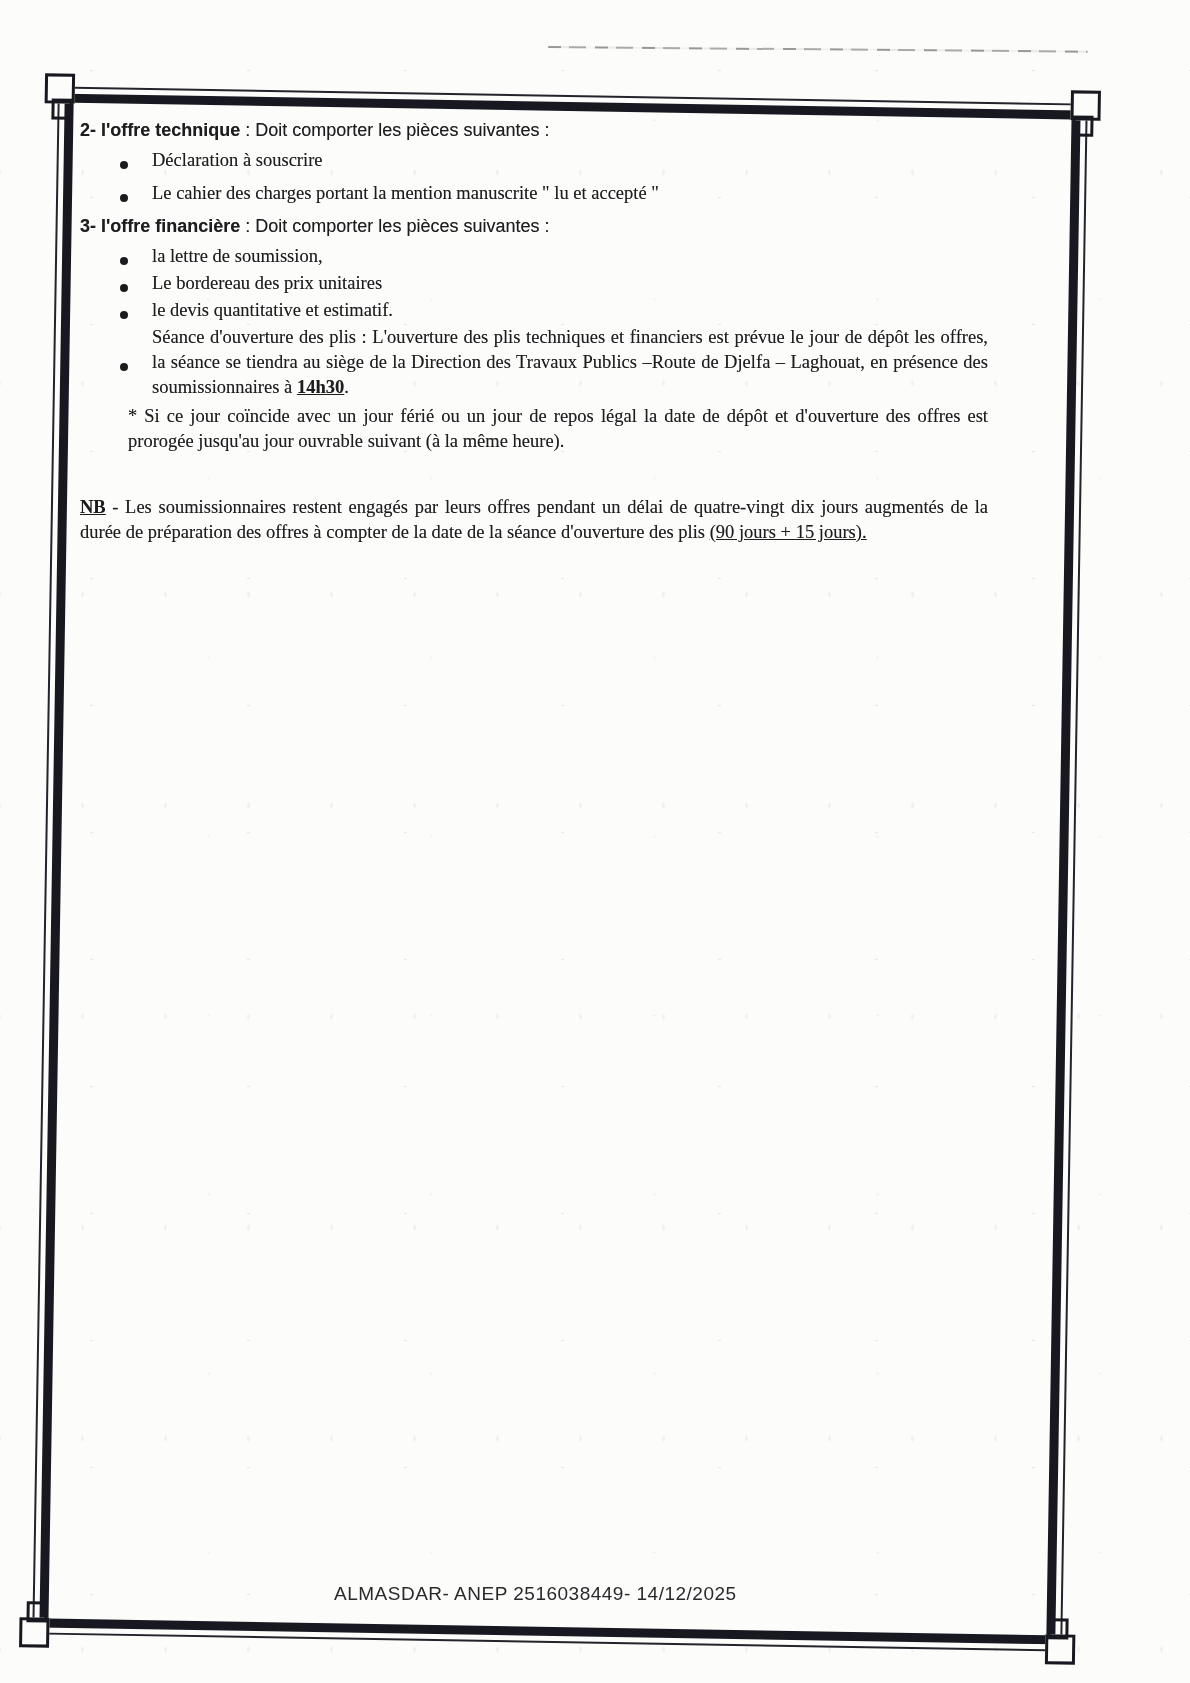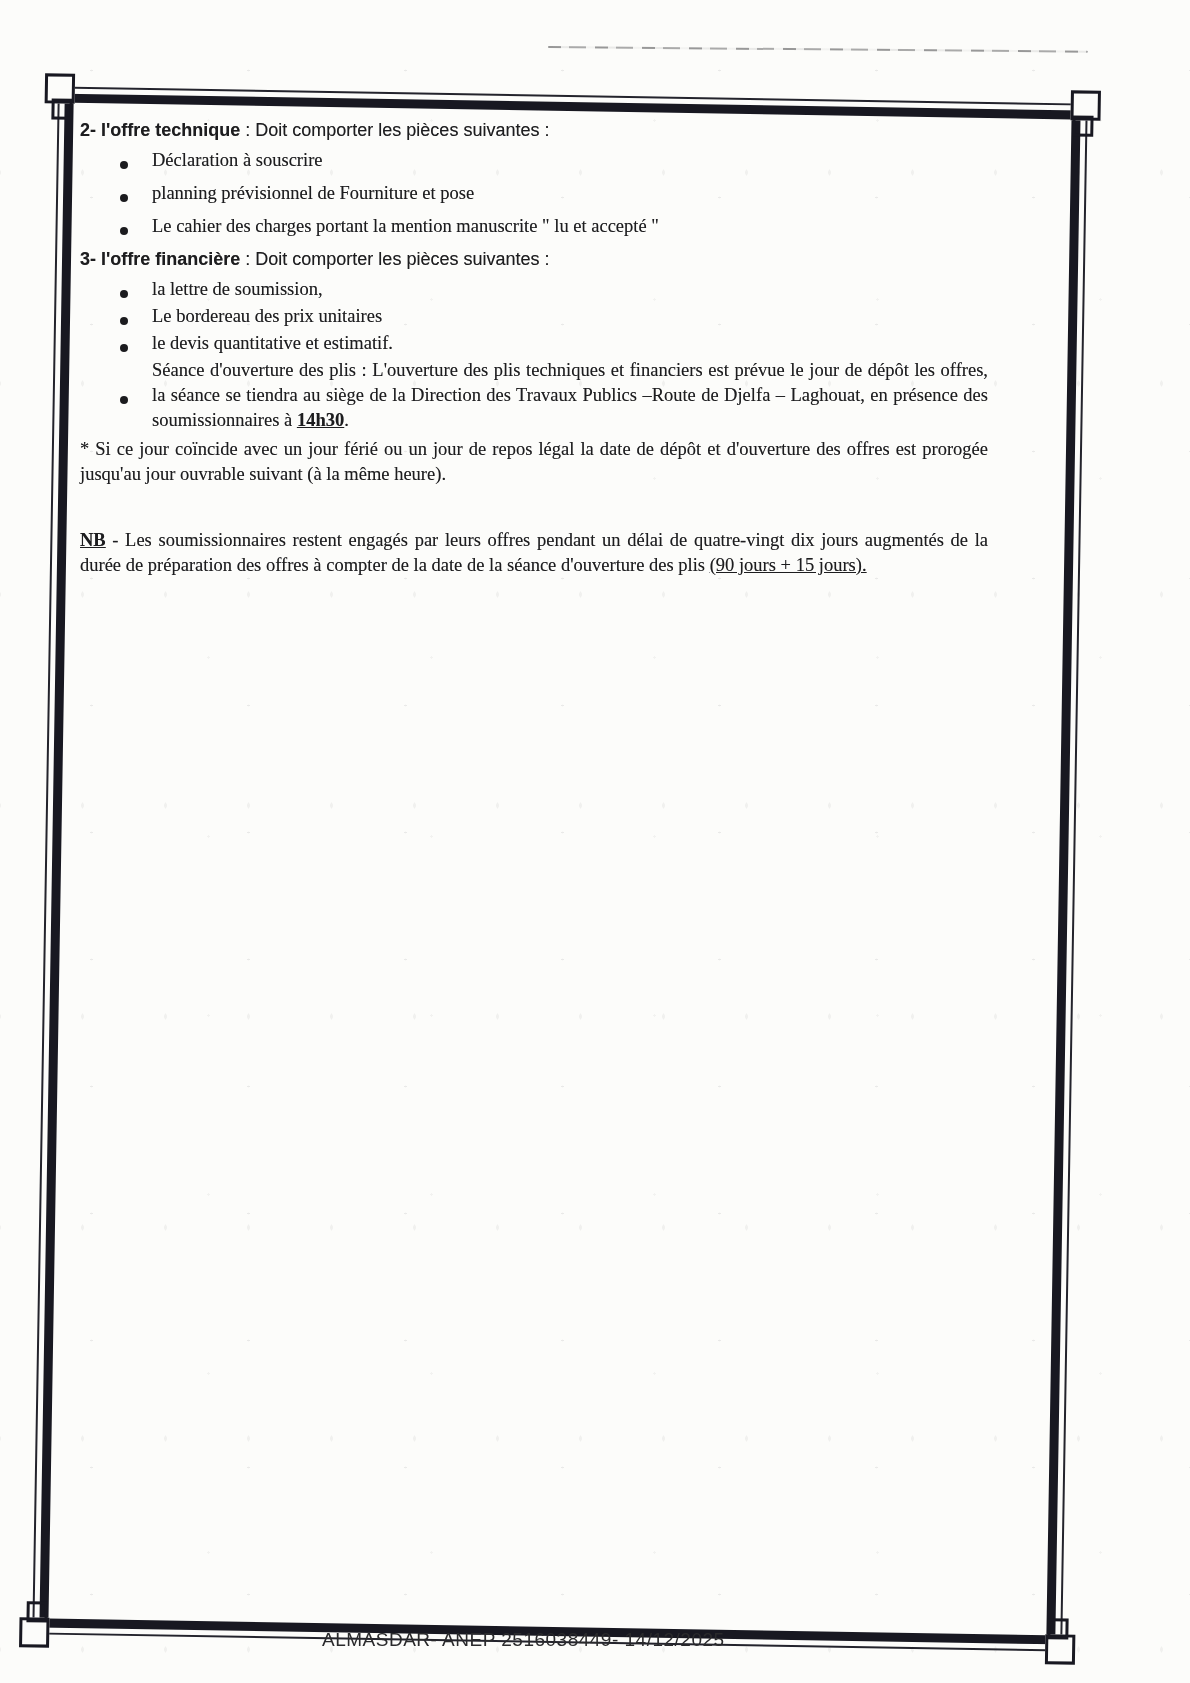--- a/index.html
+++ b/index.html
@@ -72,29 +72,29 @@
   .b-list{margin:0 0 2px 0;}
   .b-item{display:flex;align-items:center;margin:0 0 8px 0;}
   .b-list.tight .b-item{margin:0 0 2px 0;}
   .bullet{
     flex:0 0 auto;width:8px;height:8px;border-radius:50%;
     background:#1b1b1e;margin:9px 24px 0 40px;
   }
   .b-text{flex:1 1 auto;}
   .just{text-align:justify;}
   .time-bold{font-weight:700;text-decoration:underline;}
-  .note-star{margin-top:4px;}
+  .note-star{margin-top:4px;margin-left:48px;}
   .nb-par{margin-top:41px;}
   .nb-label{font-weight:700;text-decoration:underline;}
   .u{text-decoration:underline;}
 
   .footer{
-    position:absolute;left:322px;top:1583px;
+    position:absolute;left:334px;top:1583px;
     font-family:"Liberation Sans","DejaVu Sans",sans-serif;
-    font-size:19px;color:#2a2a2c;letter-spacing:0.5px;margin-top:46px;
+    font-size:19px;color:#2a2a2c;letter-spacing:0.5px;
   }
 </style>
 </head>
 <body>
 
 <div class="page">
 
   <div class="scan-line"></div>
 
   <div class="frame">
@@ -124,24 +124,20 @@
       <span class="num">2- l'offre technique</span><span> : Doit comporter les pièces suivantes :</span>
     </div>
 
     <div class="b-list">
       <div class="b-item">
         <span class="bullet"></span>
         <span class="b-text">Déclaration à souscrire</span>
       </div>
       <div class="b-item">
         <span class="bullet"></span>
-        <span class="b-text">planning prévisionnel de Fourniture et pose</span>
-      </div>
-      <div class="b-item">
-        <span class="bullet"></span>
         <span class="b-text">Le cahier des charges portant la mention manuscrite " lu et accepté "</span>
       </div>
     </div>
 
     <div class="sec-heading">
       <span class="num">3- l'offre financière</span><span> : Doit comporter les pièces suivantes :</span>
     </div>
 
     <div class="b-list tight">
       <div class="b-item">

